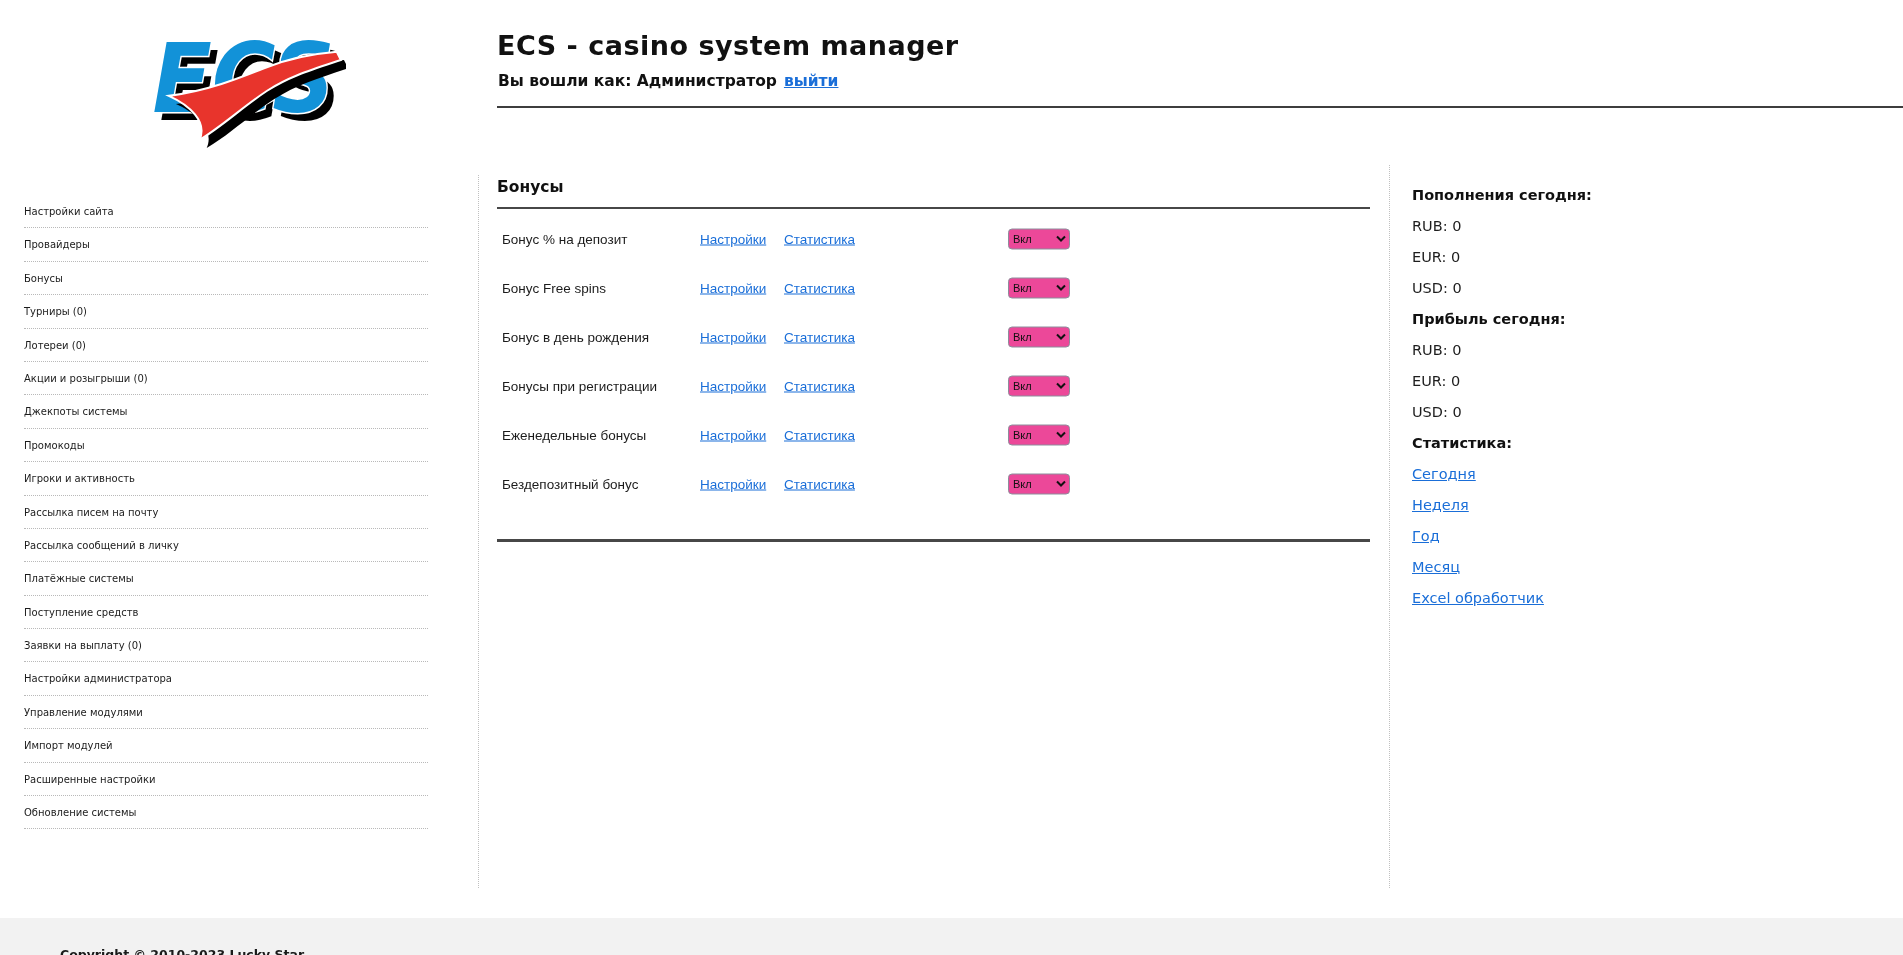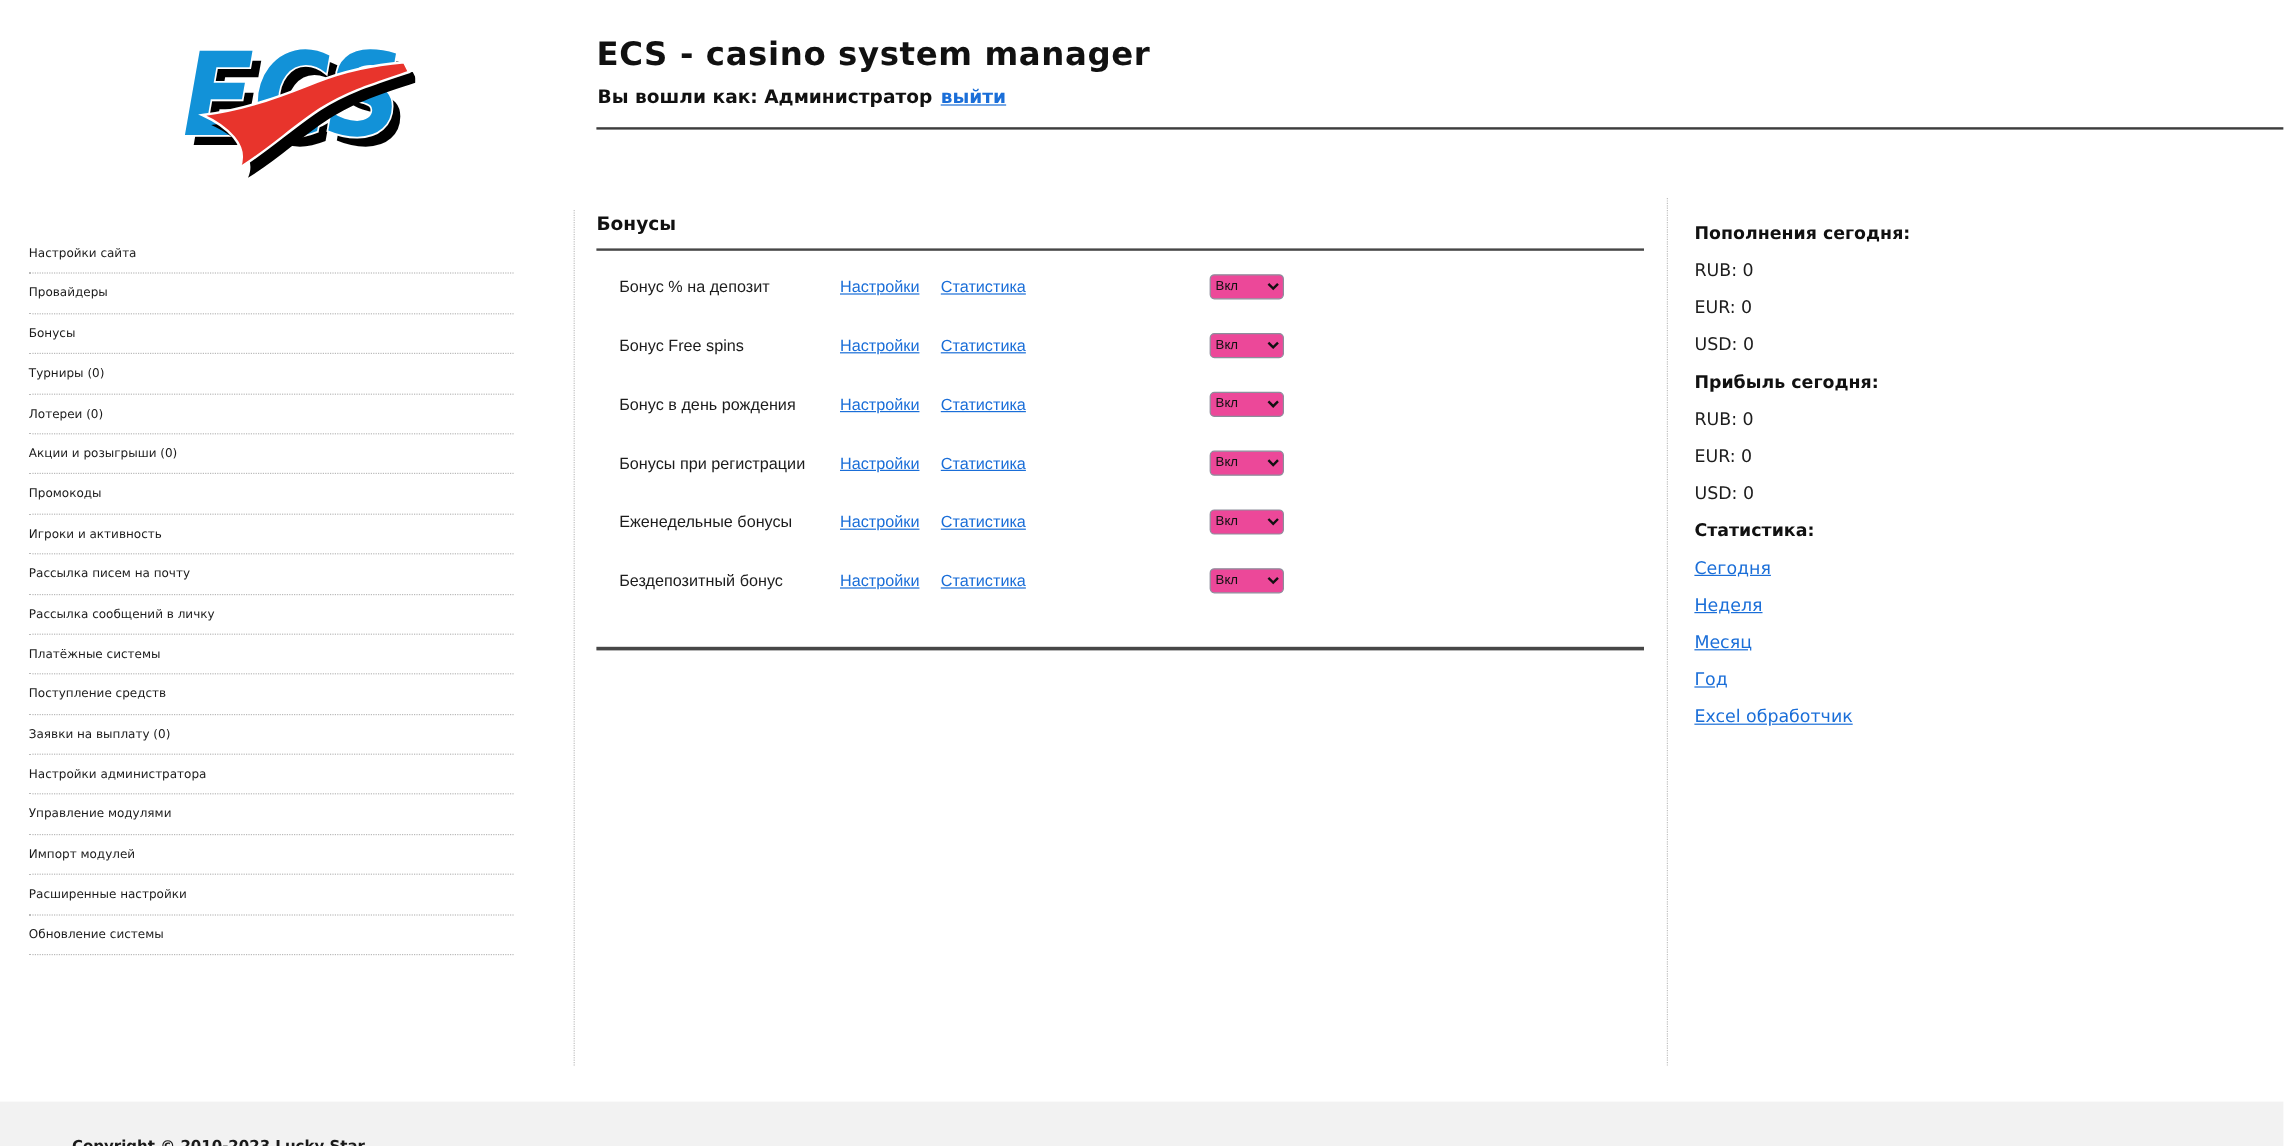--- a/index.html
+++ b/index.html
@@ -41,21 +41,21 @@
 
   
   .main{position:absolute;left:497px;top:178px;width:873px;}
   .bonuses-title{margin:0;font-size:15.5px;font-weight:bold;height:29px;color:#111;}
   .rule{height:2px;background:var(--rule);}
   .rule-bottom{height:3px;margin-top:31px;}
   .bonus-rows{margin-top:5px;}
   .bonus-row{position:relative;height:49px;}
   .bonus-row .b-label{
     position:absolute;left:5px;top:50%;transform:translateY(-50%);
-    font-family:"Liberation Sans", sans-serif;font-size:13.5px;color:#1c1c1c;white-space:nowrap;margin-left:14px;
+    font-family:"Liberation Sans", sans-serif;font-size:13.5px;color:#1c1c1c;white-space:nowrap;
   }
   .b-link{
     position:absolute;top:50%;transform:translateY(-50%);
     font-family:"Liberation Sans", sans-serif;font-size:13.5px;
     color:var(--link);text-decoration:underline;white-space:nowrap;
   }
   .l-settings{left:203px;}
   .l-stats{left:287px;}
   .b-select{
     position:absolute;left:511px;top:50%;transform:translateY(-50%);
@@ -104,20 +104,21 @@
   <div class="header-rule"></div>
 
   <nav class="sidebar">
     <ul id="sidebar-list">
         <li>Настройки сайта</li>
         <li>Провайдеры</li>
         <li>Бонусы</li>
         <li>Турниры (0)</li>
         <li>Лотереи (0)</li>
         <li>Акции и розыгрыши (0)</li>
+        <li>Джекпоты системы</li>
         <li>Промокоды</li>
         <li>Игроки и активность</li>
         <li>Рассылка писем на почту</li>
         <li>Рассылка сообщений в личку</li>
         <li>Платёжные системы</li>
         <li>Поступление средств</li>
         <li>Заявки на выплату (0)</li>
         <li>Настройки администратора</li>
         <li>Управление модулями</li>
         <li>Импорт модулей</li>
@@ -184,22 +185,22 @@
     <div class="rp-title">Прибыль сегодня:</div>
     <ul id="profit-list">
         <li>RUB: 0</li>
         <li>EUR: 0</li>
         <li>USD: 0</li>
       </ul>
     <div class="rp-title">Статистика:</div>
     <ul id="stats-links">
         <li><a href="#">Сегодня</a></li>
         <li><a href="#">Неделя</a></li>
+        <li><a href="#">Год</a></li>
         <li><a href="#">Месяц</a></li>
-        <li><a href="#">Год</a></li>
         <li><a href="#">Excel обработчик</a></li>
       </ul>
   </aside>
 
   <footer class="footer">
     <div class="copyright">Copyright © 2010-2023 Lucky Star</div>
   </footer>
 
 </div>
 

